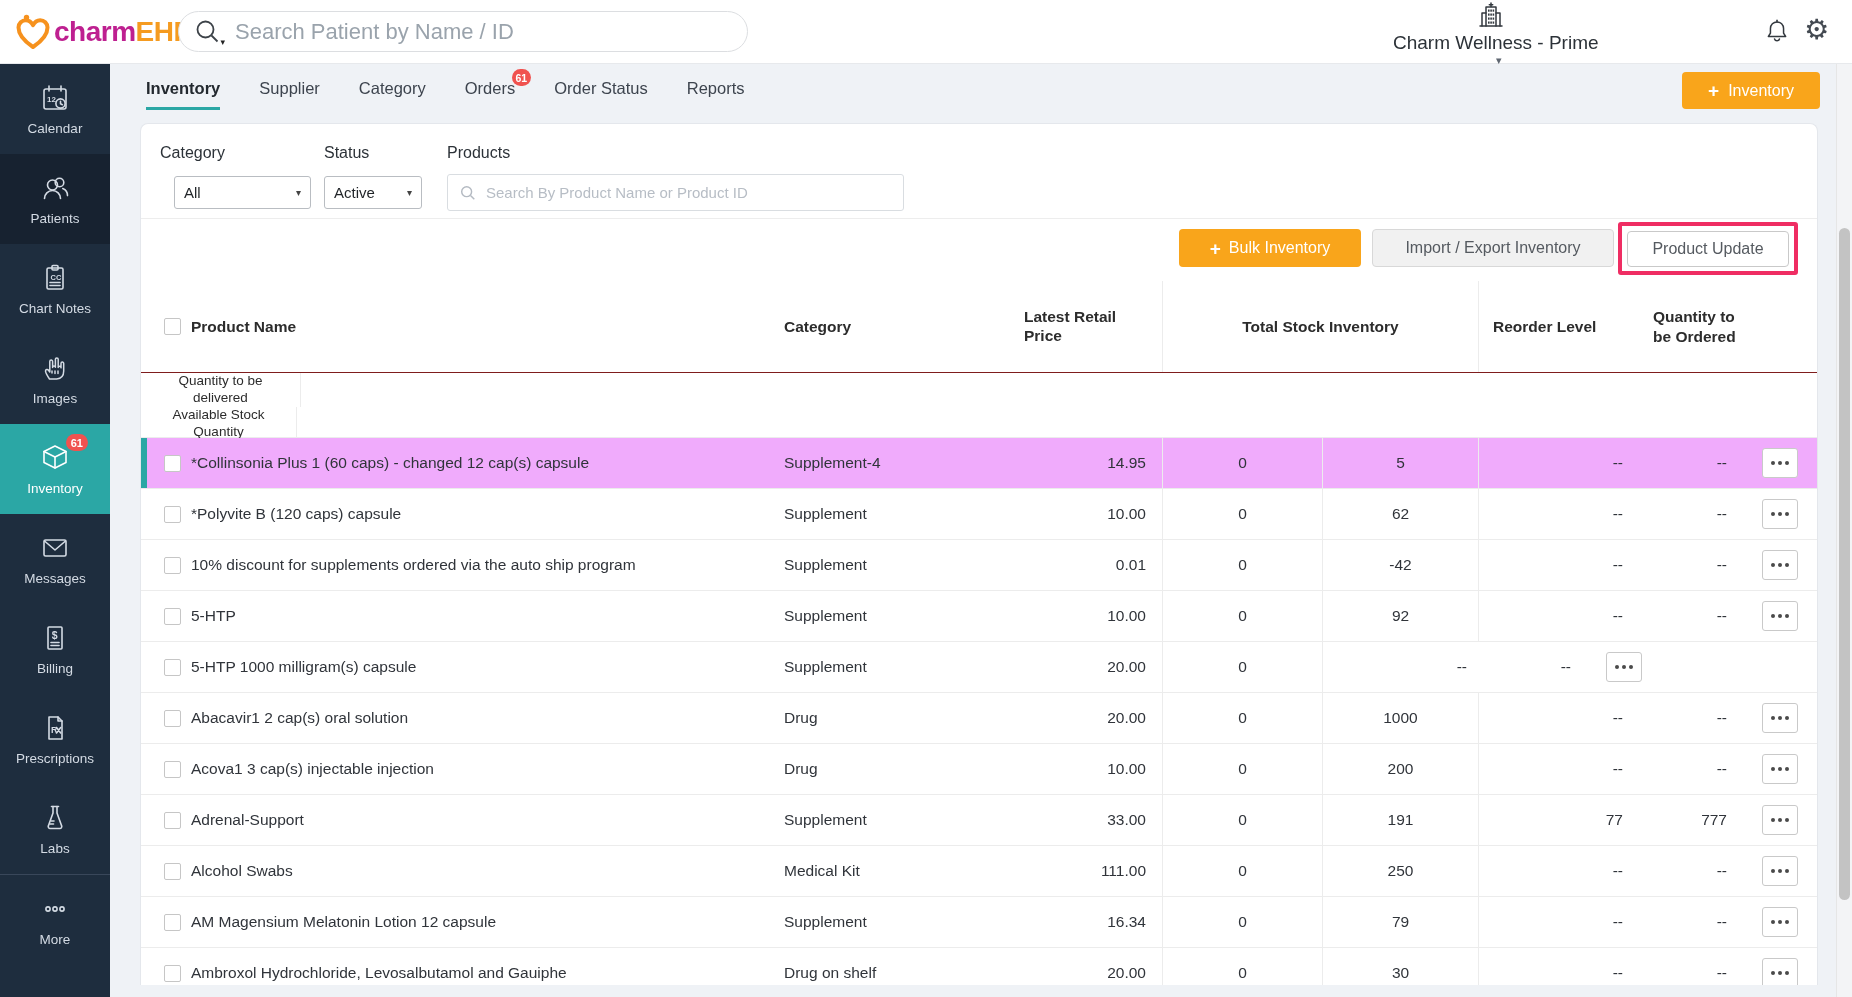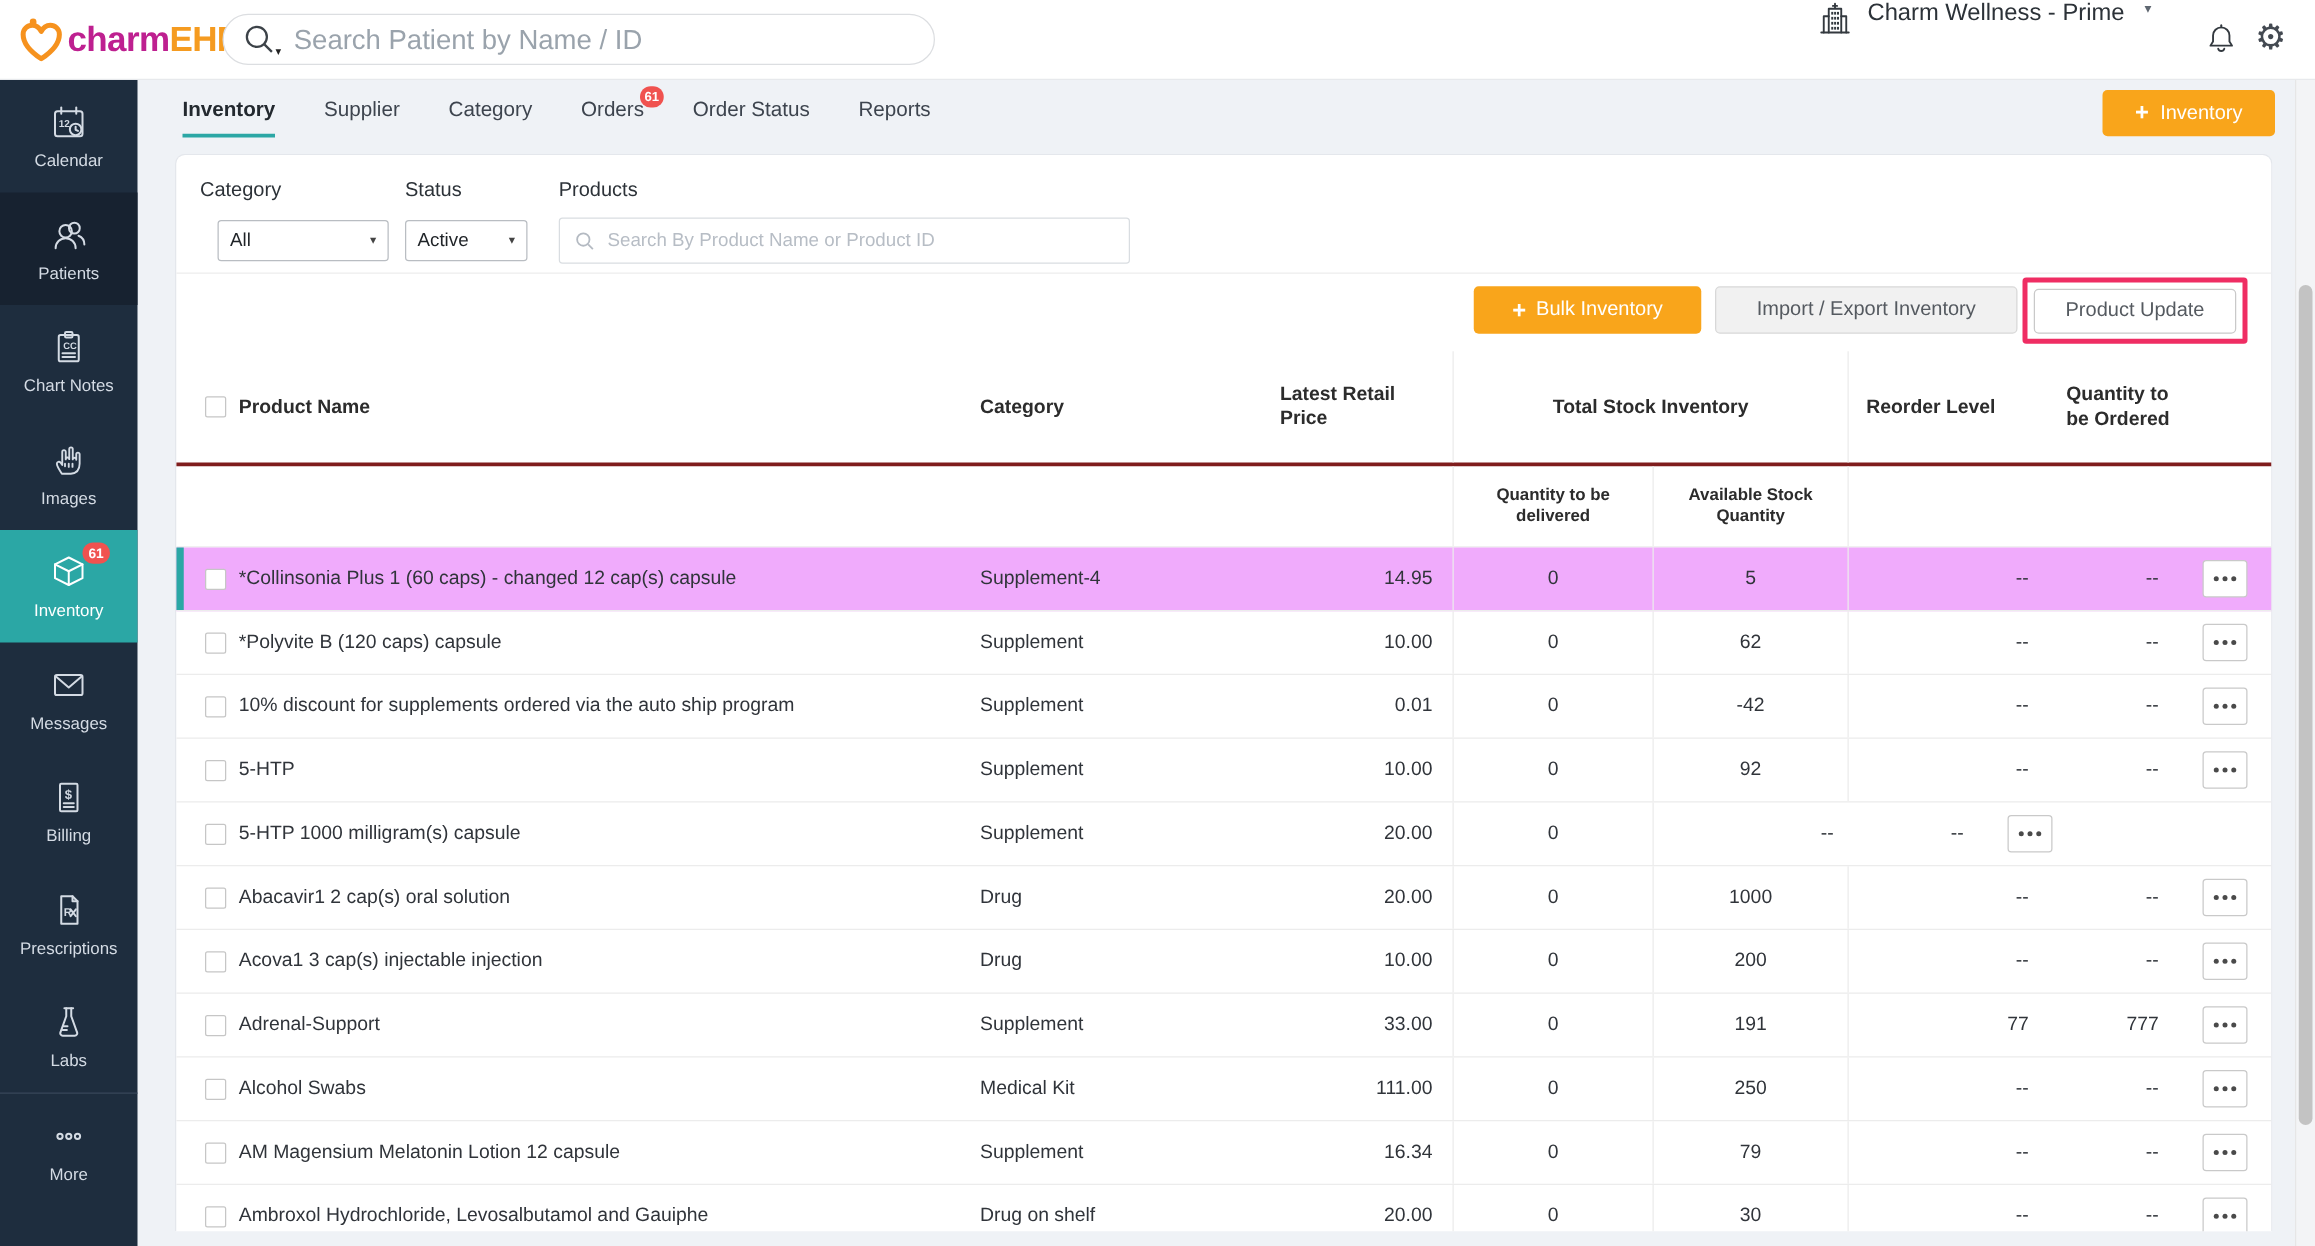--- a/index.html
+++ b/index.html
@@ -10,21 +10,21 @@
   .topbar { position:absolute; left:0; top:0; width:1852px; height:64px; background:#fff; border-bottom:1px solid #e7e9ec; z-index:6; }
   .logo { position:absolute; left:14px; top:12px; display:flex; align-items:center; }
   .logo-text { font-size:28px; font-weight:800; letter-spacing:-0.5px; margin-left:2px; }
   .logo-charm { color:#BE2090; }
   .logo-ehr { color:#F59B20; font-weight:700; }
   .pill { position:absolute; left:178px; top:11px; width:570px; height:41px; border:1px solid #dcdee1; border-radius:21px; background:#fff; display:flex; align-items:center; padding:0 14px; }
   .mag-wrap { position:relative; width:30px; height:30px; color:#3c4248; }
   .mag-caret { position:absolute; right:-2px; bottom:0px; font-size:9px; color:#222; font-family:"DejaVu Sans",sans-serif; }
   .pill-input { border:none; outline:none; flex:1; margin-left:12px; font-size:22px; color:#333; font-family:"Liberation Sans",sans-serif; background:transparent; }
   .pill-input::placeholder { color:#9aa3ac; }
-  .practice { position:absolute; left:1452px; top:0; height:64px; display:flex; align-items:flex-start; cursor:pointer; }
+  .practice { position:absolute; left:1383px; top:0; height:64px; display:flex; align-items:center; cursor:pointer;flex-direction:column; }
   .clinic-ic { width:32px; height:32px; color:#33393f; }
   .practice-name { font-size:19px; color:#2c3238; margin-left:10px; }
   .dd-caret { font-size:11px; color:#5f6771; margin-left:16px; font-family:"DejaVu Sans",sans-serif; }
   .bell { position:absolute; left:1762px; top:17px; width:30px; height:30px; color:#33393f; cursor:pointer; }
   .gear { position:absolute; left:1804px; top:13px; font-size:28px; color:#444a52; font-family:"DejaVu Sans",sans-serif; cursor:pointer; }
 
   
   .sidebar { position:absolute; left:0; top:64px; width:110px; height:933px; background:#1E2D3E; z-index:5; }
   .sb-item { height:90px; display:flex; flex-direction:column; align-items:center; justify-content:center; gap:7px; color:#d4dbe4; cursor:pointer; }
   .sb-item.pressed { background:#172230; }
@@ -66,27 +66,27 @@
   .c-check { width:50px; display:flex; align-items:center; }
   .c-name { width:593px; }
   .c-cat { width:232px; }
   .c-price { width:147px; }
   .c-qtd { width:160px; }
   .c-avail { width:156px; }
   .c-reorder { width:154px; }
   .c-toorder { width:108px; }
   .c-action { width:78px; display:flex; align-items:center; justify-content:center; }
   .cb { width:17px; height:17px; border:1px solid #c6c6c6; border-radius:2px; background:#fff; margin-left:23px; cursor:pointer; }
-  .th1 { display:flex; height:92px; border-bottom:3px solid #7f1d1d; font-weight:bold; font-size:15.5px; color:#2c2c2c; }
+  .th1 { display:flex; height:92px; border-bottom:1px solid #7f1d1d; font-weight:bold; font-size:15.5px; color:#2c2c2c; }
   .th1 > div { display:flex; align-items:center; height:100%; }
   .th1 .c-price { border-right:1px solid #ececec; padding:0 28px 0 8px; line-height:1.2; }
   .c-total { width:316px; border-right:1px solid #ececec; display:flex; align-items:center; justify-content:center; }
   .th1 .c-reorder { padding-left:14px; }
   .th1 .c-toorder { padding-left:20px; line-height:1.25; }
-  .th2 { display:flex; height:65px; border-bottom:1px solid #ececec; font-weight:bold; font-size:13.5px; color:#2c2c2c; }
+  .th2 { display:flex; height:65px; border-bottom:1px solid #ececec; font-weight:normal; font-size:13.5px; color:#2c2c2c;flex-direction:column; }
   .th2 > div { display:flex; align-items:center; justify-content:center; text-align:center; height:100%; line-height:1.25; }
   .th2-spacer { width:1022px; border-right:1px solid #ececec; }
   .th2 .c-qtd { border-right:1px solid #ececec; padding:0 28px; }
   .th2 .c-avail { border-right:1px solid #ececec; padding:0 24px; }
   .tr { position:relative; display:flex; height:51px; border-bottom:1px solid #ececec; font-size:15.5px; color:#30343a; }
   .tr .td { display:flex; align-items:center; height:100%; }
   .tr .c-price { justify-content:flex-end; padding-right:16px; border-right:1px solid #ececec; }
   .tr .c-qtd { justify-content:center; border-right:1px solid #ececec; }
   .tr .c-avail { justify-content:center; border-right:1px solid #ececec; }
   .tr .c-reorder { justify-content:flex-end; padding-right:10px; }

